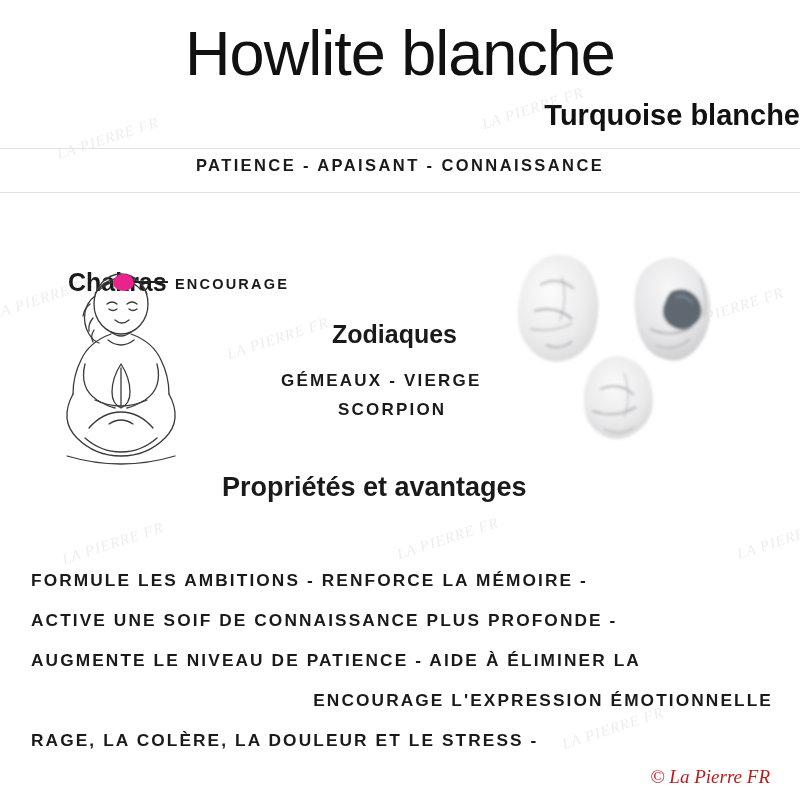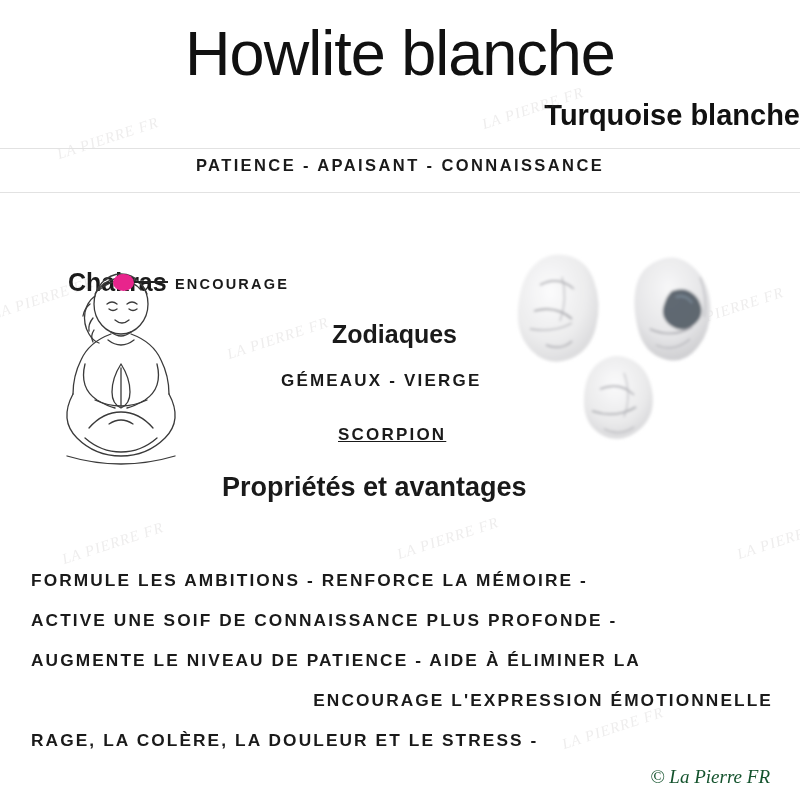--- a/index.html
+++ b/index.html
@@ -130,25 +130,24 @@
     position: absolute;
     left: 281px;
     top: 371px;
     font-size: 17px;
     font-weight: bold;
     letter-spacing: 2.2px;
   }
   .zodiac-line2 {
     position: absolute;
     left: 338px;
-    top: 425px;
+    top: 400px;
     font-size: 17px;
     font-weight: bold;
     letter-spacing: 2.2px;
-    text-decoration: underline;
   }
 
   
   .props-heading {
     position: absolute;
     left: 222px;
     top: 472px;
     font-size: 27px;
     font-weight: bold;
   }
@@ -182,21 +181,21 @@
   }
 
   
   .footer {
     position: absolute;
     right: 30px;
     bottom: 12px;
     font-family: "Liberation Serif", serif;
     font-style: italic;
     font-size: 19px;
-    color: #14532d;
+    color: #b91c1c;
   }
 </style>
 </head>
 <body>
 
 <div class="page">
 
   <div class="wm" style="left:55px;  top:130px; transform:rotate(-18deg);">LA PIERRE FR</div>
   <div class="wm" style="left:480px; top:100px; transform:rotate(-18deg);">LA PIERRE FR</div>
   <div class="wm" style="left:-10px; top:290px; transform:rotate(-18deg);">LA PIERRE FR</div>

